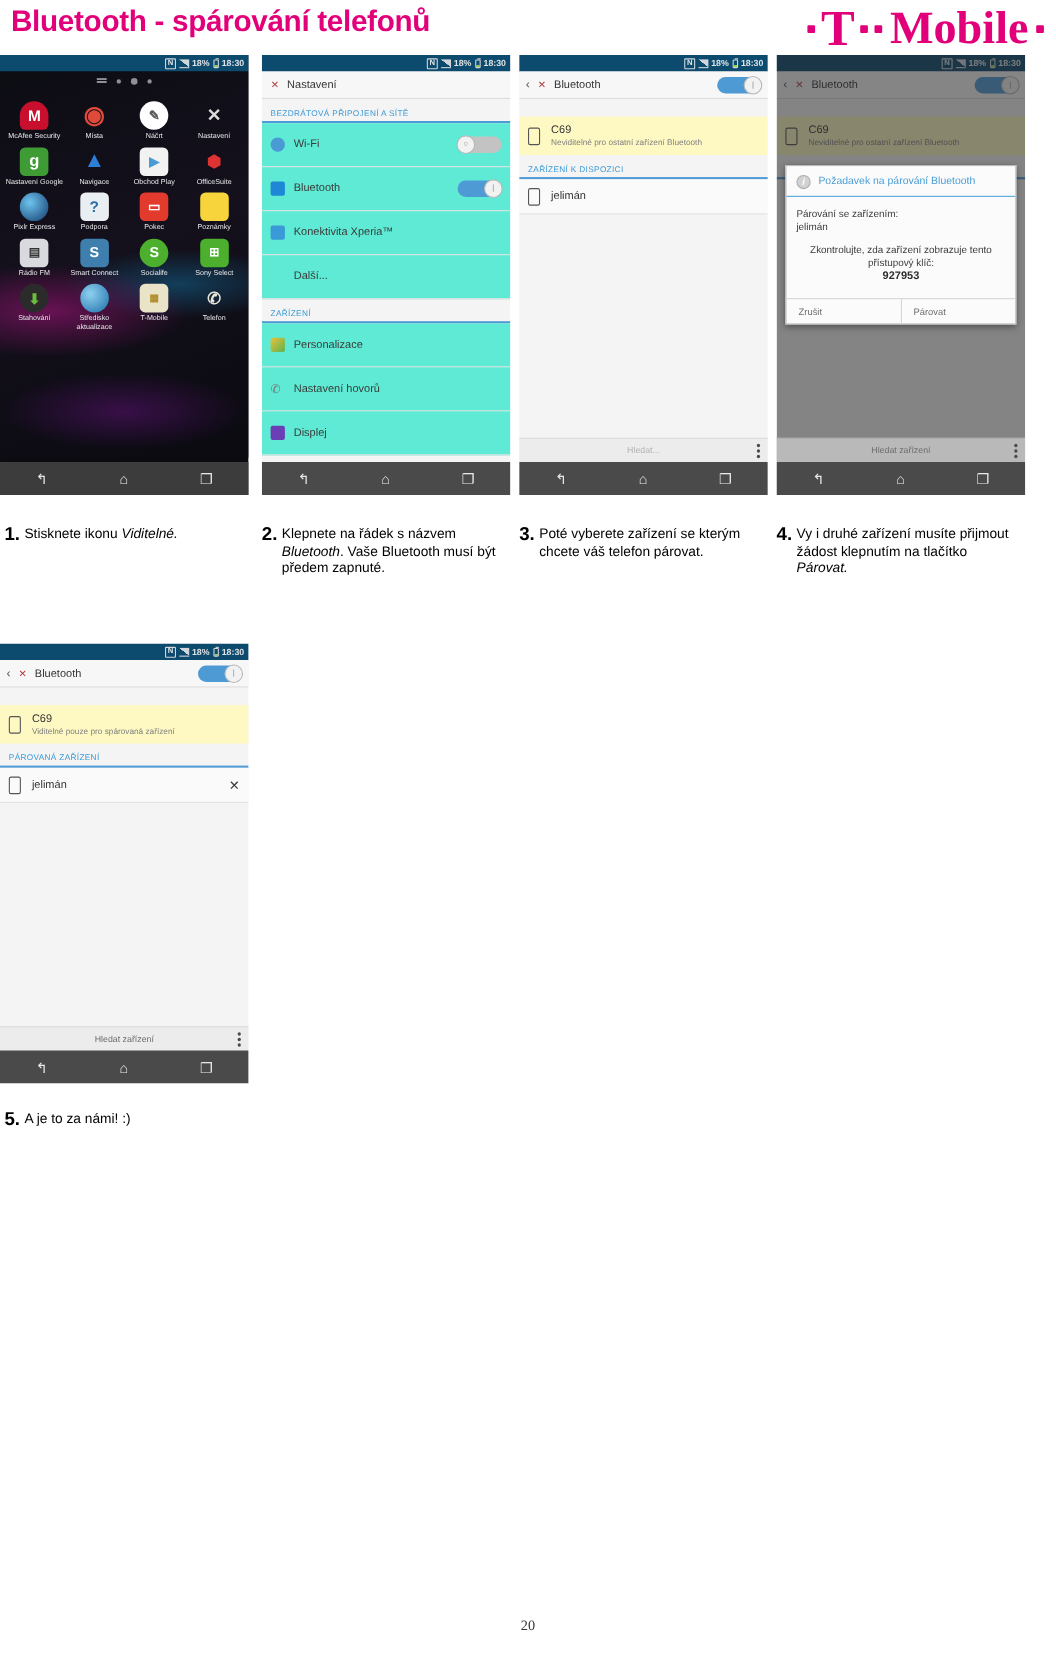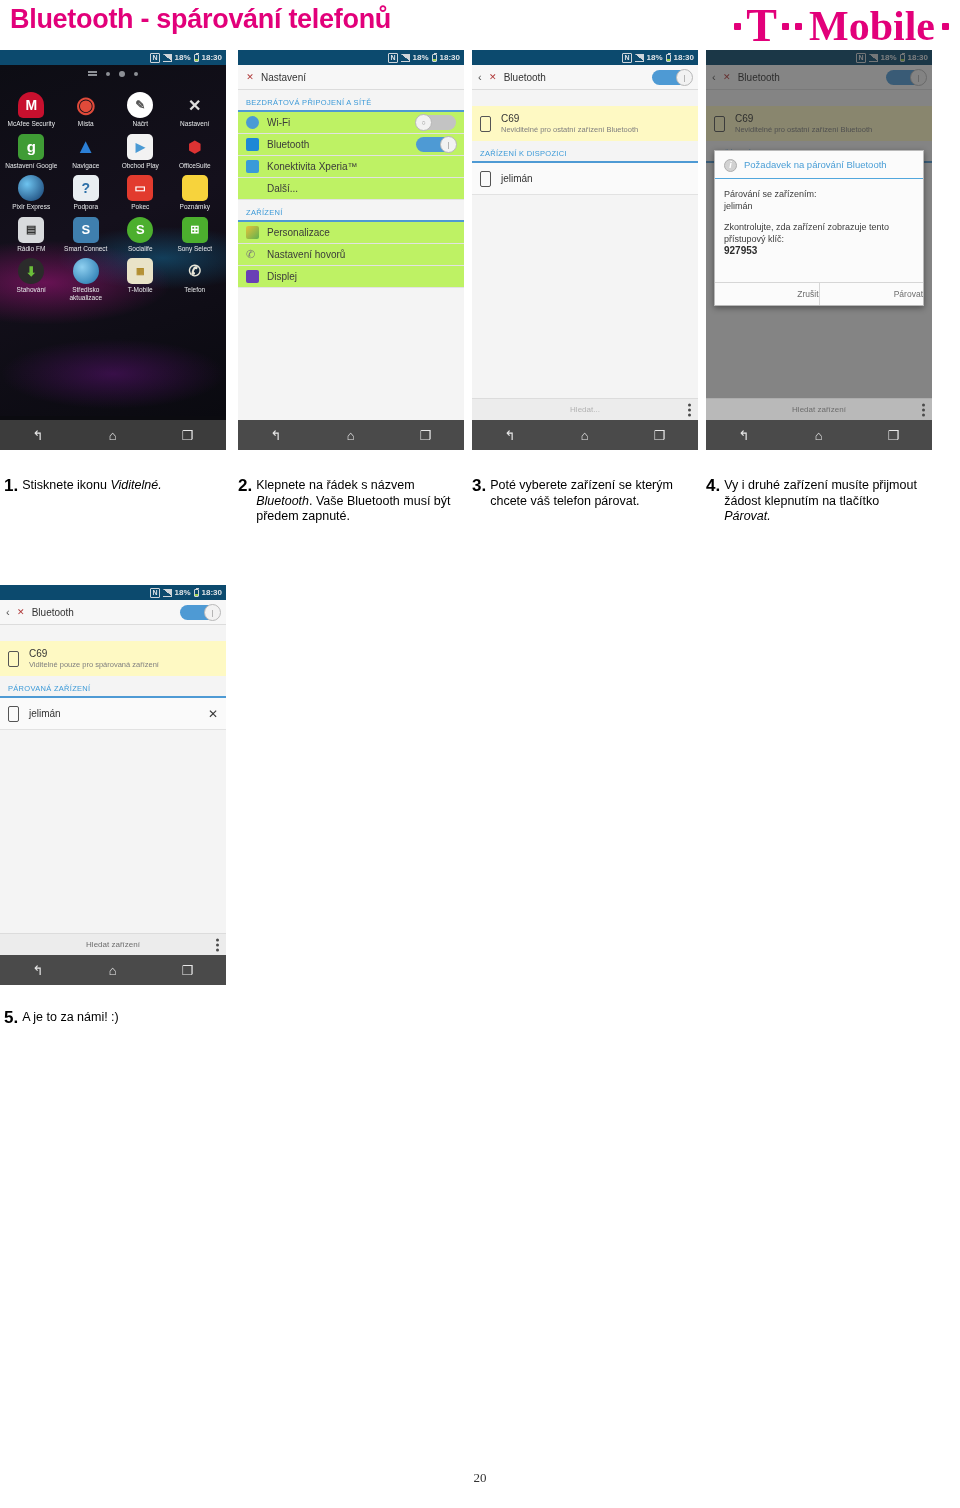--- a/index.html
+++ b/index.html
@@ -102,21 +102,21 @@
     background:#f2f2f2; border:1px solid #b8b8b8;
     display:flex; align-items:center; justify-content:center; font-size:7px; color:#8a8a8a;
   }
   .toggle.off .knob { left:-1px; right:auto; }
   .sec-hd {
     font-size:7.5px; color:#3c9ad8; padding:8px 8px 3px 8px;
     border-bottom:2px solid #4e9ad4; letter-spacing:.3px;
   }
   .row {
     display:flex; align-items:center; gap:8px; padding:0 8px;
-    height:22px; border-bottom:1px solid #e2e2e2; background:#bef264;
+    height:40px; border-bottom:1px solid #e2e2e2; background:#5eead4;
   }
   .row-ic { width:13px; height:13px; flex:0 0 13px; border-radius:2px; }
   .row-lb { font-size:10px; color:#3a3a3a; flex:1; }
   .dev-row { display:flex; align-items:center; gap:10px; padding:7px 8px; background:#fef9c3;margin-top:16px; }
   .dev-ic {
     width:11px; height:16px; border:1.3px solid #555; border-radius:2px; flex:0 0 11px; margin-top:1px;
   }
   .dev-name { font-size:10px; color:#333; }
   .dev-sub { font-size:7.5px; color:#808080; line-height:9px; margin-top:1px; }
   .list-row {
@@ -137,24 +137,24 @@
   .dialog {
     position:absolute; left:8px; right:8px; top:100px;
     background:#fbfbfb; border:1px solid #b9b9b9; box-shadow:0 2px 6px rgba(0,0,0,.4);
   }
   .dlg-hd { display:flex; align-items:flex-start; gap:7px; padding:8px 9px 6px 9px; border-bottom:1px solid #52a7dd; }
   .dlg-hd-ic { width:13px; height:13px; border-radius:50%; background:#d2d2d2; border:1px solid #aeaeae;
                color:#fff; font-size:9px; line-height:11px; text-align:center; font-style:italic; font-weight:bold; }
   .dlg-title { font-size:9.5px; color:#4a9ed6; line-height:12px; }
   .dlg-body { padding:9px; }
   .dlg-p { font-size:9px; color:#3c3c3c; line-height:12px; margin:0 0 9px 0; }
-  .dlg-p.last { margin-bottom:16px; }
+  .dlg-p.last { margin-bottom:4px;text-align:center; }
   .dlg-key { font-weight:bold; font-size:10px; color:#2c2c2c; }
   .dlg-ft { display:flex; border-top:1px solid #d6d6d6; }
-  .dlg-btn { flex:1; text-align:right; padding:6px 0; font-size:8.5px; color:#6d6d6d; }
+  .dlg-btn { flex:1; text-align:left; padding:6px 11px; font-size:8.5px; color:#6d6d6d; }
   .dlg-btn + .dlg-btn { border-left:1px solid #d6d6d6; }
   .wrench { font-size:12px; color:#3a3a3a; }
 
   
   .caption { position:absolute; display:flex; align-items:flex-start; }
   .cap-num { font-size:17px; font-weight:bold; color:#000; line-height:16px; margin-right:4px; flex:0 0 auto; }
   .cap-txt { font-size:12.5px; color:#000; line-height:15.5px; }
   .it { font-style:italic; }
   .page-num {
     position:absolute; left:0; right:0; bottom:22px; text-align:center;

